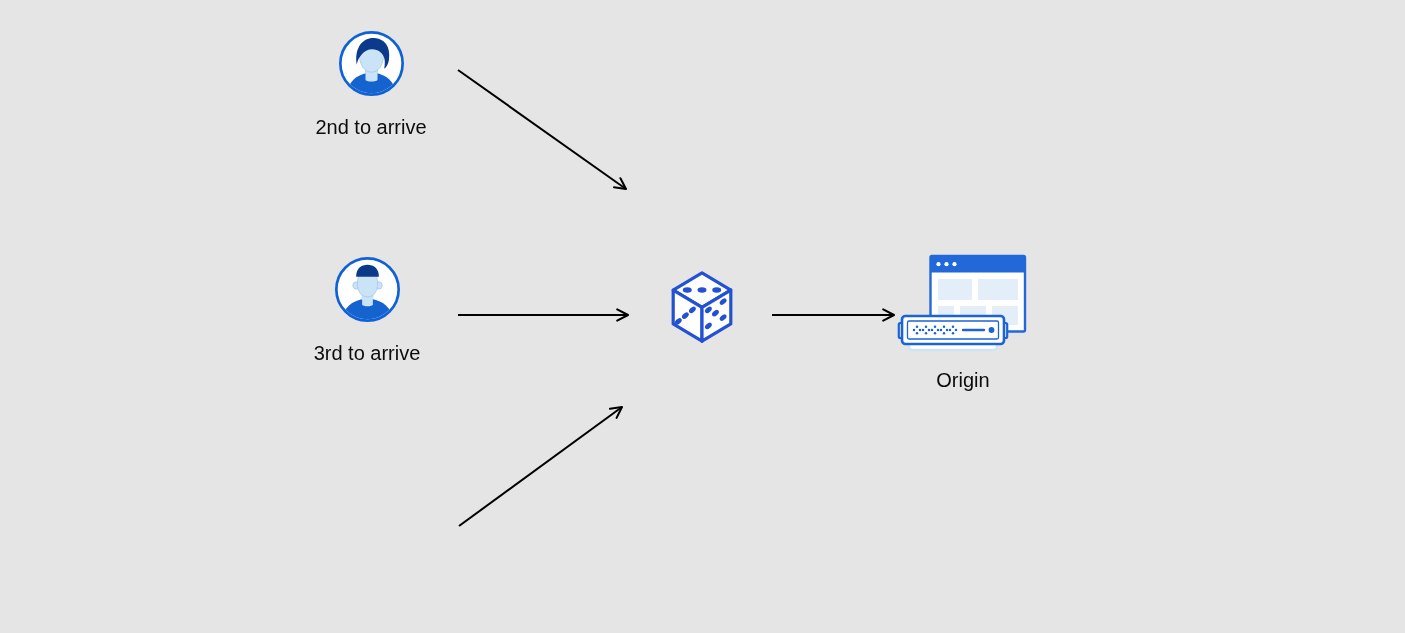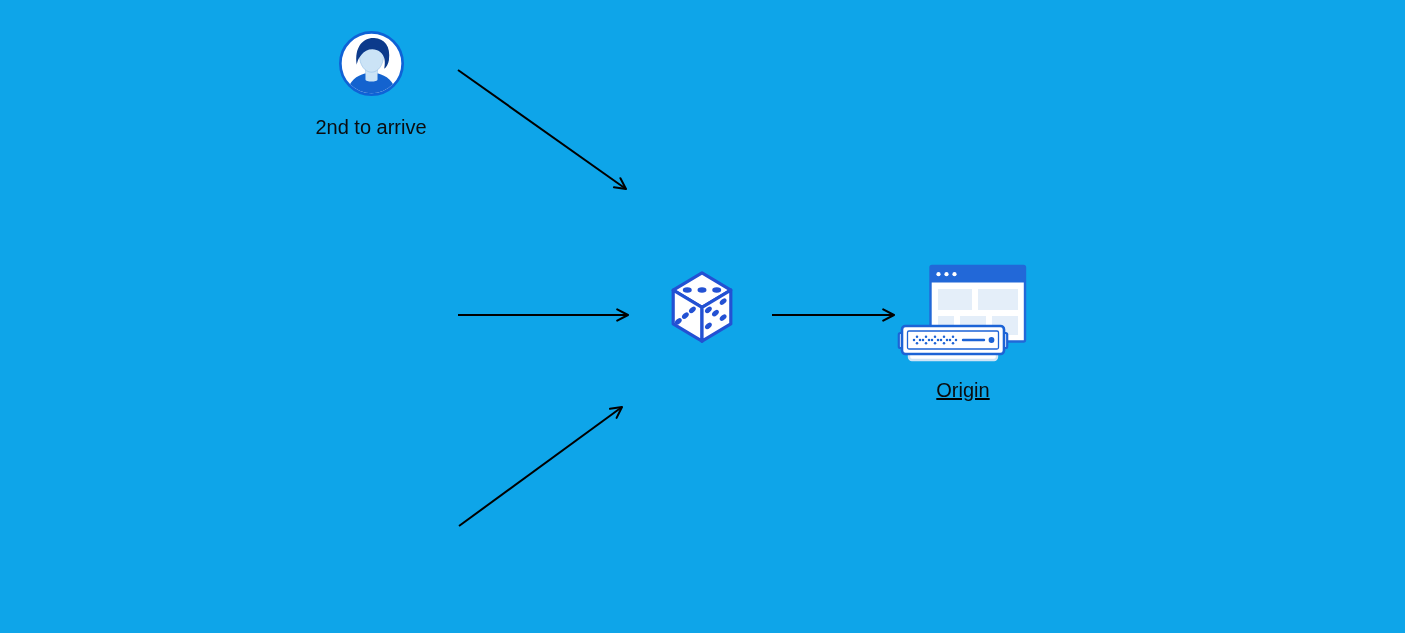--- a/index.html
+++ b/index.html
@@ -1,40 +1,40 @@
 <!DOCTYPE html>
 <html><head>
 <meta charset="utf-8">
 <style>
   html,body{margin:0;padding:0;background:#ffffff;}
   .canvas{
     position:relative;
     width:1405px;height:633px;
-    background:#0ea5e9;
+    background:#e5e5e5;
     overflow:hidden;
     font-family:"Liberation Sans", sans-serif;
   }
   .arrows-layer{position:absolute;left:0;top:0;width:1405px;height:633px;pointer-events:none;}
   .node{position:absolute;display:flex;flex-direction:column;align-items:center;}
   .visitor-node{width:140px;}
   .visitor-node svg{width:67px;height:67px;}
   .node-label{
     margin-top:19px;
     font-size:20px;
     line-height:22px;
     color:#0b0c0e;
     white-space:nowrap;
     text-align:center;
   }
   #node-visitor-2nd{left:301px;top:30px;}
   #node-visitor-3rd{left:297px;top:256px;}
   #node-visitor-1st{left:301px;top:484px;}
   #node-dice{left:670px;top:270px;width:64px;height:74px;}
   #node-dice svg{width:64px;height:74px;}
-  #node-origin{left:897px;top:262px;width:132px;text-decoration:underline;}
+  #node-origin{left:897px;top:252px;width:132px;}
   #node-origin svg{width:132px;height:102px;}
   #node-origin .node-label{margin-top:15px;}
 </style>
 </head>
 <body>
 
 <div class="canvas">
 
   <svg class="arrows-layer" viewBox="0 0 1405 633">
     <defs>
@@ -60,20 +60,40 @@
         <path d="M41,54 L59,54 L59,76 C59,80 41,80 41,76 Z" fill="#cbe3f6" stroke="#9cc3e8" stroke-width="1"></path>
         <path d="M12,100 C14,77 28,68 40,65 L60,65 C72,68 86,77 88,100 Z" fill="#1463cf"></path>
         <path d="M41,60 L59,60 L59,74 C59,78 41,78 41,74 Z" fill="#cbe3f6"></path>
         <path d="M32,38 C32,24 42,17 50,17 C58,17 68,24 68,38 C68,52 60,63 50,63 C40,63 32,52 32,38 Z" fill="#cbe3f6" stroke="#9cc3e8" stroke-width="1"></path>
         <path d="M28,52 C24,25 38,11 54,12 C69,13 79,24 76,45 C75,51 72,56 69,58 C71,47 70,39 63,33 C55,26 41,28 35,37 C30,43 29,47 28,52 Z" fill="#0c3a8b"></path>
       </g>
     </svg>
     <div class="node-label">2nd to arrive</div>
   </div>
 
+  <div class="node visitor-node" id="node-visitor-3rd">
+    <svg viewBox="0 0 100 100">
+      <defs>
+          <clipPath id="clipB">
+            <circle cx="50" cy="50" r="44.5"></circle>
+          </clipPath>
+        </defs>
+      <circle cx="50" cy="50" r="46.5" fill="#ffffff" stroke="#0f62d6" stroke-width="4"></circle>
+      <g clip-path="url(#clipB)">
+        <path d="M42,52 L58,52 L58,74 C58,78 42,78 42,74 Z" fill="#cbe3f6" stroke="#9cc3e8" stroke-width="1"></path>
+        <path d="M10,100 C13,77 27,68 40,65 L60,65 C73,68 87,77 90,100 Z" fill="#1463cf"></path>
+        <path d="M42,58 L58,58 L58,72 C58,76 42,76 42,72 Z" fill="#cbe3f6"></path>
+        <circle cx="33.5" cy="44" r="5.5" fill="#cbe3f6" stroke="#9cc3e8" stroke-width="1"></circle>
+        <circle cx="66.5" cy="44" r="5.5" fill="#cbe3f6" stroke="#9cc3e8" stroke-width="1"></circle>
+        <path d="M35,42 C35,26 41,20 50,20 C59,20 65,26 65,42 C65,53 59,61 50,61 C41,61 35,53 35,42 Z" fill="#cbe3f6" stroke="#9cc3e8" stroke-width="1"></path>
+        <path d="M33,31 C33,18 41,13 50,13 C59,13 67,18 67,31 Z" fill="#0c3a8b"></path>
+      </g>
+    </svg>
+    <div class="node-label">3rd to arrive</div>
+  </div>
 
 
   <div class="node" id="node-dice">
     <svg viewBox="0 0 100 115">
       <g stroke="#2351d3" stroke-width="5" stroke-linejoin="round" fill="#ffffff">
         <path d="M50,4 L95,31 L50,58 L5,31 Z"></path>
         <path d="M5,31 L50,58 L50,111 L5,84 Z"></path>
         <path d="M50,58 L95,31 L95,84 L50,111 Z"></path>
       </g>
       <g fill="#2351d3">

